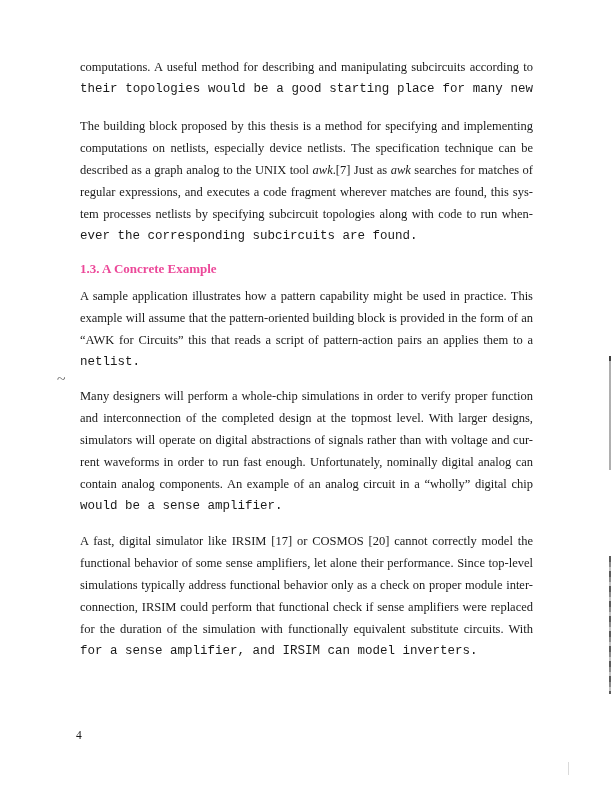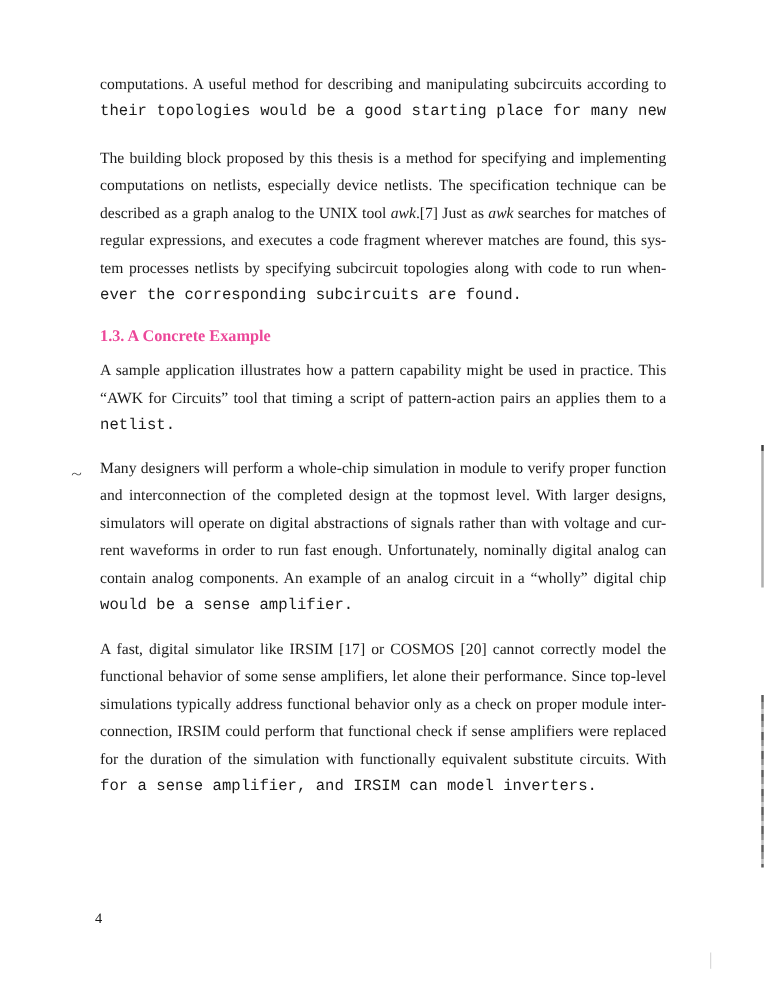--- a/index.html
+++ b/index.html
@@ -120,26 +120,27 @@
       <div class="line"><span>described as a graph analog to the UNIX tool </span><i>awk</i><span>.[7] Just as </span><i>awk</i><span> searches for matches of</span></div>
       <div class="line">regular expressions, and executes a code fragment wherever matches are found, this sys-</div>
       <div class="line">tem processes netlists by specifying subcircuit topologies along with code to run when-</div>
       <div class="line last">ever the corresponding subcircuits are found.</div>
     </div>
 
     <h2 class="heading">1.3. A Concrete Example</h2>
 
     <div class="para p3">
       <div class="line">A sample application illustrates how a pattern capability might be used in practice. This</div>
-      <div class="line">“AWK for Circuits” tool that timing a script of pattern-action pairs an applies them to a</div>
+      <div class="line">example will assume that the pattern-oriented building block is provided in the form of an</div>
+      <div class="line">“AWK for Circuits” this that reads a script of pattern-action pairs an applies them to a</div>
       <div class="line last">netlist.</div>
     </div>
 
     <div class="para p4">
-      <div class="line">Many designers will perform a whole-chip simulation in module to verify proper function</div>
+      <div class="line">Many designers will perform a whole-chip simulations in order to verify proper function</div>
       <div class="line">and interconnection of the completed design at the topmost level. With larger designs,</div>
       <div class="line">simulators will operate on digital abstractions of signals rather than with voltage and cur-</div>
       <div class="line">rent waveforms in order to run fast enough. Unfortunately, nominally digital analog can</div>
       <div class="line">contain analog components. An example of an analog circuit in a “wholly” digital chip</div>
       <div class="line last">would be a sense amplifier.</div>
     </div>
 
     <div class="para p5">
       <div class="line">A fast, digital simulator like IRSIM [17] or COSMOS [20] cannot correctly model the</div>
       <div class="line">functional behavior of some sense amplifiers, let alone their performance. Since top-level</div>

